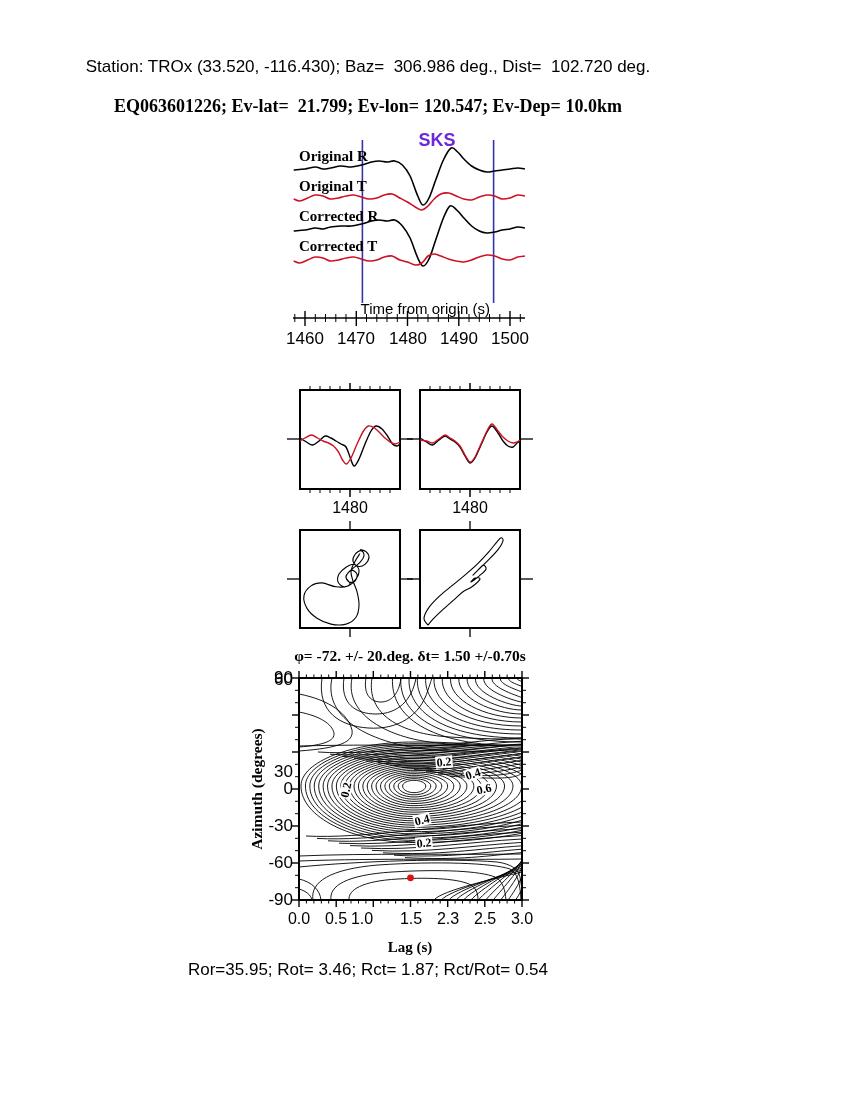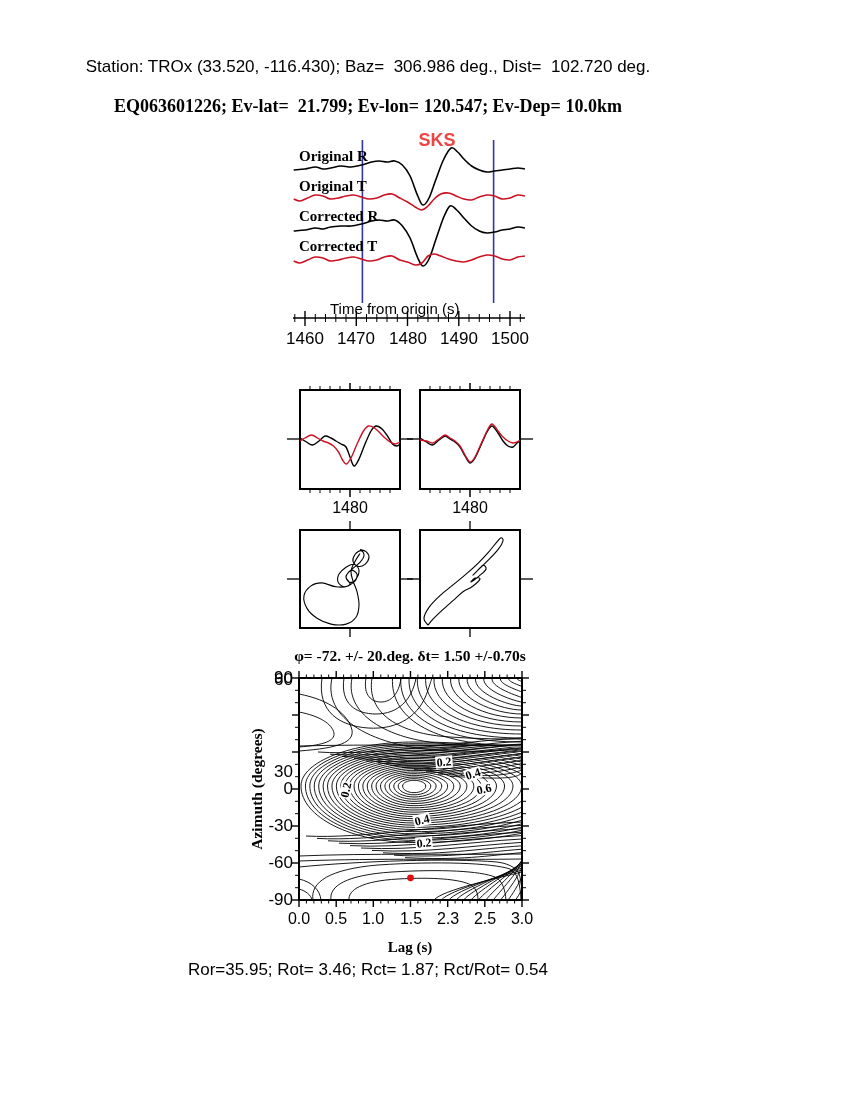--- a/index.html
+++ b/index.html
@@ -7,32 +7,32 @@
         font-family:"Liberation Sans",sans-serif;color:#000;}
   svg#gfx{position:absolute;left:0;top:0;}
   .lbl{position:absolute;white-space:pre;}
   .sans{font-family:"Liberation Sans",sans-serif;}
   .serifb{font-family:"Liberation Serif",serif;font-weight:bold;}
   #h1{left:0;right:0;top:57px;text-align:center;font-size:17px;}
   #h2{left:0;right:0;top:96px;text-align:center;font-size:18px;}
   #sks{left:387px;top:130px;width:100px;text-align:center;font-size:18px;font-weight:bold;}
   .trlbl{left:299px;font-size:15px;line-height:16px;}
   #trl0{top:148px;} #trl1{top:178px;} #trl2{top:208px;} #trl3{top:238px;}
-  #taxlbl{left:330px;top:300px;width:160px;text-align:left;font-size:15px;}
+  #taxlbl{left:330px;top:300px;width:160px;text-align:right;font-size:15px;}
   .tt{top:329px;width:60px;text-align:center;font-size:17px;}
   #tt0{left:275px;} #tt1{left:326px;} #tt2{left:378px;} #tt3{left:429px;} #tt4{left:480px;}
   .pl{top:499px;width:60px;text-align:center;font-size:16px;}
   #pl0{left:320px;} #pl1{left:440px;}
   #ctitle{left:240px;top:647px;width:340px;text-align:center;font-size:15.5px;}
   #azlbl{left:257px;top:789px;transform:translate(-50%,-50%) rotate(-90deg);font-size:15.5px;}
   .yt{left:249px;width:44px;text-align:right;font-size:17px;}
   #yt0{top:668px;} #yt1{top:670px;} #yt2{top:742px;margin-top:20px;} #yt3{top:779px;}
   #yt4{top:816px;} #yt5{top:853px;} #yt6{top:890px;}
   .xt{top:910px;width:44px;text-align:center;font-size:16px;}
-  #xt0{left:277px;} #xt1{left:314px;} #xt2{left:351px;} #xt3{left:389px;}
+  #xt0{left:277px;} #xt1{left:314px;} #xt2{left:340px;} #xt3{left:389px;}
   #xt4{left:426px;} #xt5{left:463px;} #xt6{left:500px;}
   #laglbl{left:350px;top:939px;width:120px;text-align:center;font-size:15px;}
   #footer{left:0;right:0;top:960px;text-align:center;font-size:17px;}
   .clbl{position:absolute;font-family:"Liberation Serif",serif;font-weight:bold;font-size:12px;
         background:#fff;padding:0 1px;line-height:12px;
         transform:translate(-50%,-50%) rotate(var(--r,0deg));}
 </style>
 </head>
 <body>
 
@@ -341,21 +341,21 @@
       <line x1="522.0" y1="702.7" x2="526.0" y2="702.7" stroke="#000" stroke-width="1"></line>
       <line x1="295.0" y1="690.3" x2="299.0" y2="690.3" stroke="#000" stroke-width="1"></line>
       <line x1="522.0" y1="690.3" x2="526.0" y2="690.3" stroke="#000" stroke-width="1"></line>
       <line x1="292.0" y1="678.0" x2="299.0" y2="678.0" stroke="#000" stroke-width="1.4"></line>
       <line x1="522.0" y1="678.0" x2="529.0" y2="678.0" stroke="#000" stroke-width="1.4"></line>
       <circle cx="410.5" cy="877.8" r="3.4" fill="#dd1111"></circle>
     </svg>
 
   <div class="lbl sans" id="h1">Station: TROx (33.520, -116.430); Baz=  306.986 deg., Dist=  102.720 deg.</div>
   <div class="lbl serifb" id="h2">EQ063601226; Ev-lat=  21.799; Ev-lon= 120.547; Ev-Dep= 10.0km</div>
-  <div class="lbl sans" id="sks" style="color: #ef4444;">SKS</div>
+  <div class="lbl sans" id="sks" style="color: #6d28d9;">SKS</div>
 
   <div class="lbl serifb trlbl" id="trl0">Original R</div>
   <div class="lbl serifb trlbl" id="trl1">Original T</div>
   <div class="lbl serifb trlbl" id="trl2">Corrected R</div>
   <div class="lbl serifb trlbl" id="trl3">Corrected T</div>
 
   <div class="lbl sans" id="taxlbl">Time from origin (s)</div>
   <div class="lbl sans tt" id="tt0">1460</div>
   <div class="lbl sans tt" id="tt1">1470</div>
   <div class="lbl sans tt" id="tt2">1480</div>

